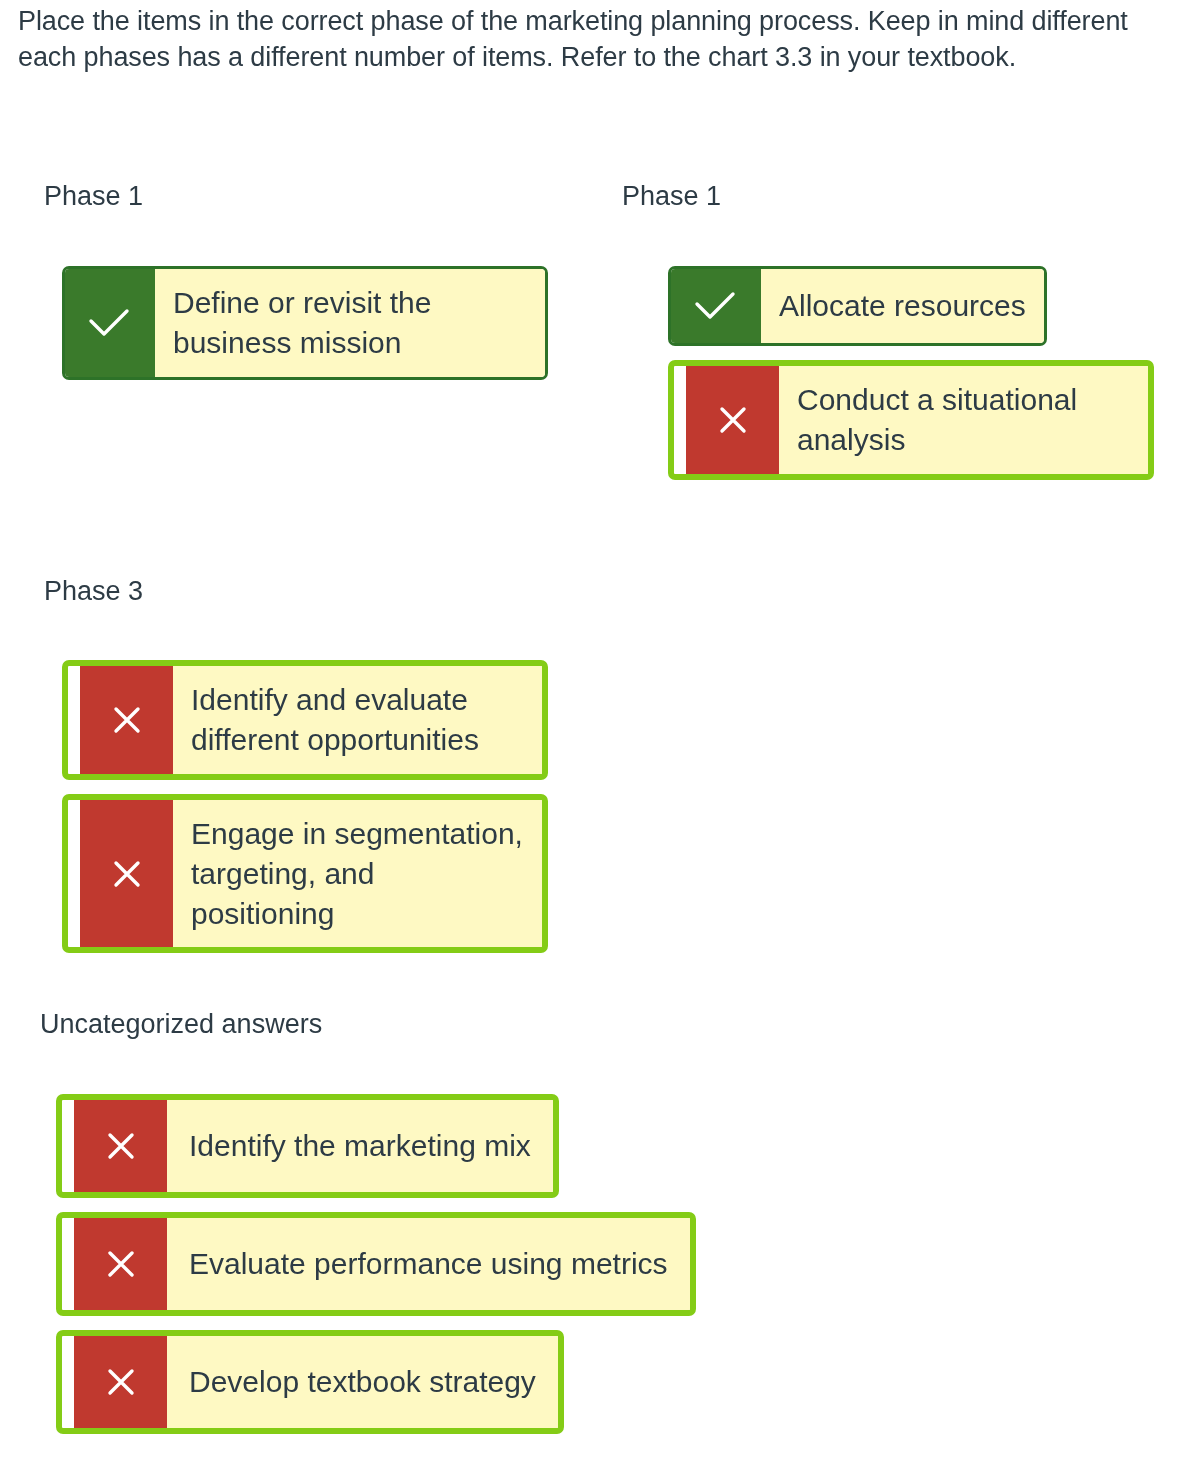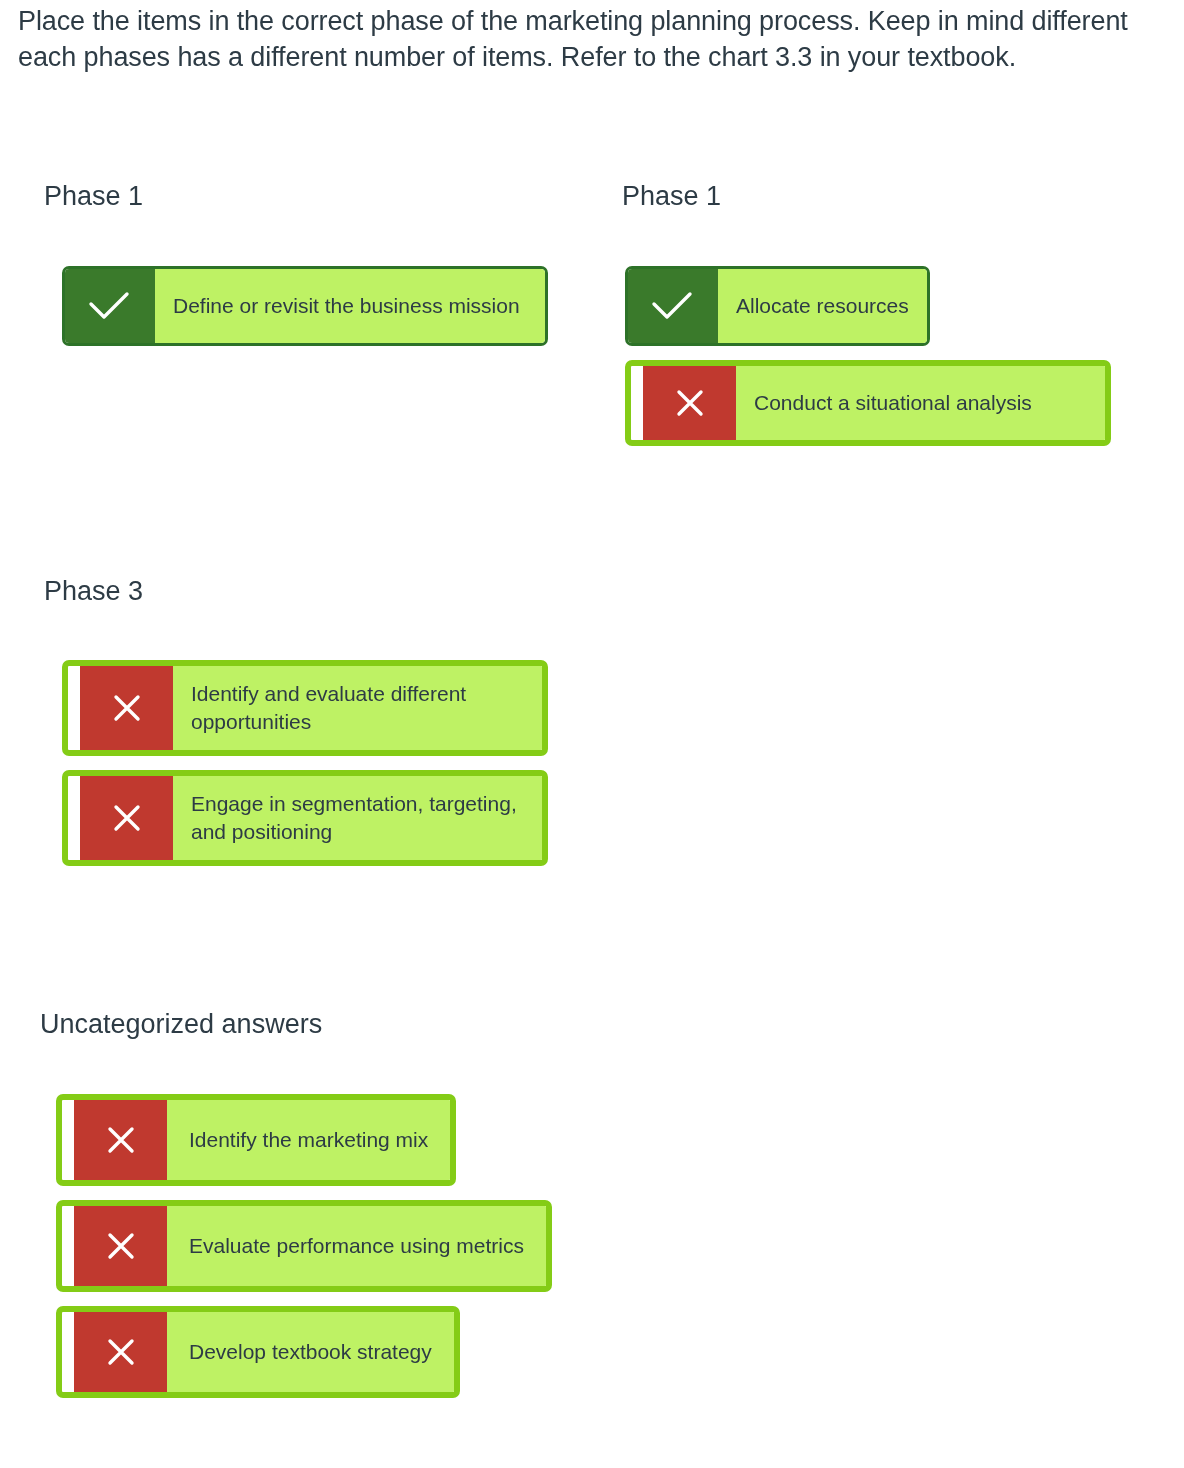--- a/index.html
+++ b/index.html
@@ -80,25 +80,25 @@
     background: #c0392f;
     margin: -3px 0 -3px -3px;
   }
 
   .card-flag svg { display: block; }
 
   .card-text {
     flex: 1 1 auto;
     display: flex;
     align-items: center;
-    font-size: 21px;
+    font-size: 30px;
     line-height: 1.33;
     color: #2d3b45;
     padding: 14px 18px 14px 18px;
-    background: #bef264;
+    background: #fef9c3;
   }
 
   
   .bucket.fixed .card { width: 100%; }
   .bucket.fixed .card-text { min-height: 74px; }
 
   
   .bucket.auto .card {
     width: max-content;
     max-width: 1100px;
@@ -108,21 +108,21 @@
     padding: 26px 22px 26px 22px;
   }
 
   
   #phase-1-title { left: 44px; top: 180px; }
   #phase-2-title { left: 622px; top: 180px; }
   #phase-3-title { left: 44px; top: 575px; }
   #uncat-title   { left: 40px; top: 1008px; font-size: 27px; }
 
   #bucket-phase-1 { left: 62px; top: 266px; width: 486px; }
-  #bucket-phase-2 { left: 625px; top: 266px; width: 486px; }
+  #bucket-phase-2 { left: 668px; top: 266px; width: 486px; }
   #bucket-phase-3 { left: 62px; top: 660px; width: 486px; }
   #bucket-uncategorized { left: 56px; top: 1094px; width: 1100px; }
 
   
   #bucket-phase-2 .card { width: max-content; max-width: 486px; }
   #bucket-phase-2 .card-text { white-space: nowrap; }
   #bucket-phase-2 .card.wrapped .card-text { white-space: normal; width: 400px; }
 </style>
 </head>
 <body>

